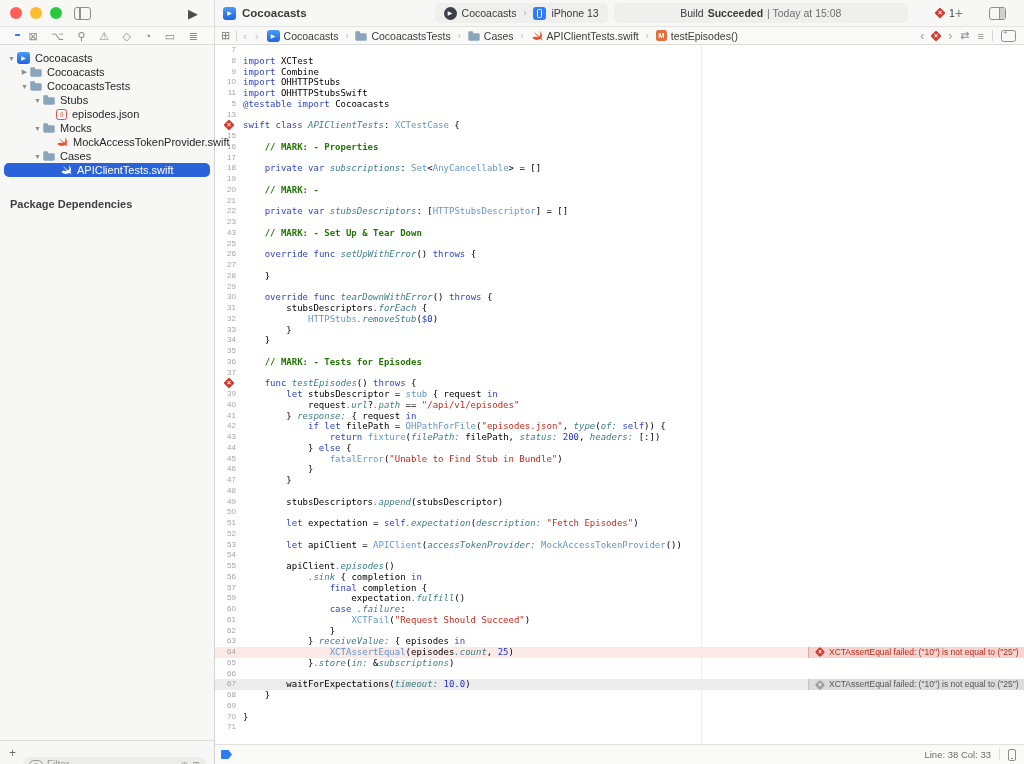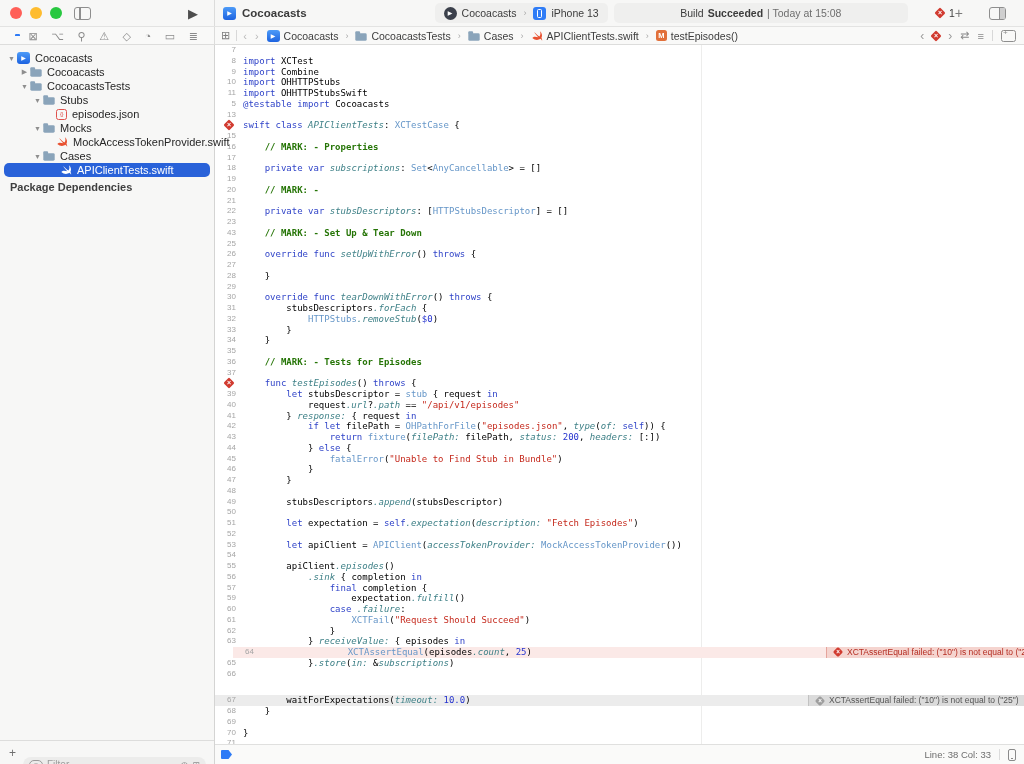--- a/index.html
+++ b/index.html
@@ -65,38 +65,38 @@
   .bodyrow { flex:1; display:flex; min-height:0; }
   .sidebar { width:215px; flex:0 0 215px; background:#f7f7f6; border-right:1px solid #d4d4d3; position:relative; }
   .tree { padding-top:6px; }
   .trow { height:14px; display:flex; align-items:center; font-size:11px; color:#262626; white-space:nowrap; }
   .trow .disc { width:11px; text-align:center; color:#8e8e8e; font-size:7px; flex:0 0 11px; }
   .trow .lbl { margin-left:5px; }
   .trow.sel { background:#2962d9; border-radius:5px; margin:0 4px; color:#fff; }
   .trow.sel .disc { color:#cfe0ff; }
   .jsonic { width:11px; height:11px; border:1px solid #e0524d; border-radius:2.5px; color:#e0524d; font-size:6px; line-height:9px; text-align:center; letter-spacing:-.5px; }
   .swifticon { width:12px; height:12px; display:block; }
-  .secheader { font-size:11px; font-weight:bold; color:#3f3f3f; padding:4px 0 0 10px; }
+  .secheader { font-size:11px; font-weight:bold; color:#3f3f3f; padding:21px 0 0 10px; }
   .filterbar { position:absolute; bottom:0; left:0; right:0; height:24px; border-top:1px solid #ddddDC; display:flex; align-items:center; padding:0 8px 0 9px; gap:7px; background:#f7f7f6; }
   .filterbar .plus { font-size:12px; color:#6f6f6f; }
   .filterfield { flex:1; height:16px; background:#eceCEB; border-radius:8px; display:flex; align-items:center; padding:0 6px; gap:4px;margin-top:24px; }
   .filterfunnel { width:14px; height:10px; border:1px solid #9b9b9b; border-radius:5px; color:#9b9b9b; font-size:6px; line-height:8px; text-align:center; }
   .filterph { flex:1; font-size:10px; color:#9b9b9b; }
   .ffic { color:#8f8f8f; font-size:9px; }
 
   
   .editor { flex:1; display:flex; flex-direction:column; min-width:0; background:#fff; }
   .code { flex:1; position:relative; overflow:hidden; font-family:"DejaVu Sans Mono",monospace; }
   .guide { position:absolute; left:486px; top:0; bottom:0; width:1px; background:#ededec; }
   .cl { height:10.75px; line-height:10.75px; display:flex; position:relative; white-space:pre; }
   .cl .gut { width:28px; flex:0 0 28px; text-align:right; padding-right:7px; font-size:8px; color:#a5a5a5; font-family:"Liberation Sans",sans-serif; position:relative; }
   .cl .gut .dia { position:absolute; right:10px; top:1px; }
   .cl .src { font-size:9px; color:#000; }
-  .cl.hlred { background:#fbe9e7;margin-left:18px; }
-  .cl.hlgray { background:#ececec;margin-top:16px; }
+  .cl.hlred { background:#fbe9e7; }
+  .cl.hlgray { background:#ececec; }
   .k { color:#2f43c8; } .t { color:#3e8087;font-style:italic; } .b { color:#6596c8; }
   .s { color:#c5291c; } .n { color:#2533ce; } .c { color:#267507; font-weight:bold; }
   .ann { position:absolute; left:593px; right:0; top:0; bottom:0; display:flex; align-items:center; gap:5px; padding-left:7px; font-family:"Liberation Sans",sans-serif; font-size:8.5px; }
   .ann.error { background:#f5d4cf; border-left:1px solid #e5a49c; color:#b42c21; }
   .ann.muted { background:#dbdbdb; border-left:1px solid #c2c2c2; color:#565656; }
   .ann .dia { transform:rotate(45deg) scale(.9); }
 
   .statusbar { height:20px; border-top:1px solid #e0e0df; background:#fafaf9; display:flex; align-items:center; padding:0 8px 0 6px; }
   .bpicon { width:11px; height:9px; background:#2e7bf6; clip-path:polygon(0 0,68% 0,100% 50%,68% 100%,0 100%); border-radius:1px; }
   .sb-right { margin-left:auto; display:flex; align-items:center; gap:8px; font-size:9.5px; color:#6e6e6e; }

